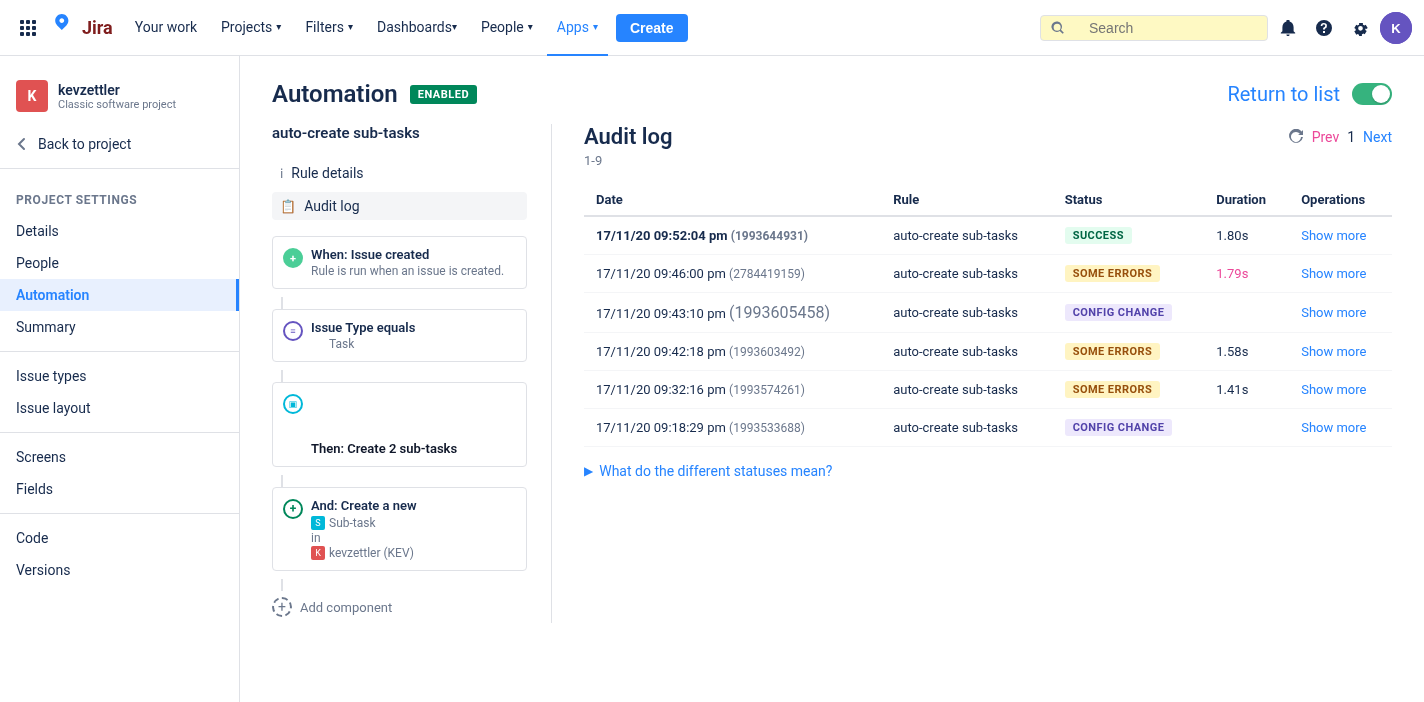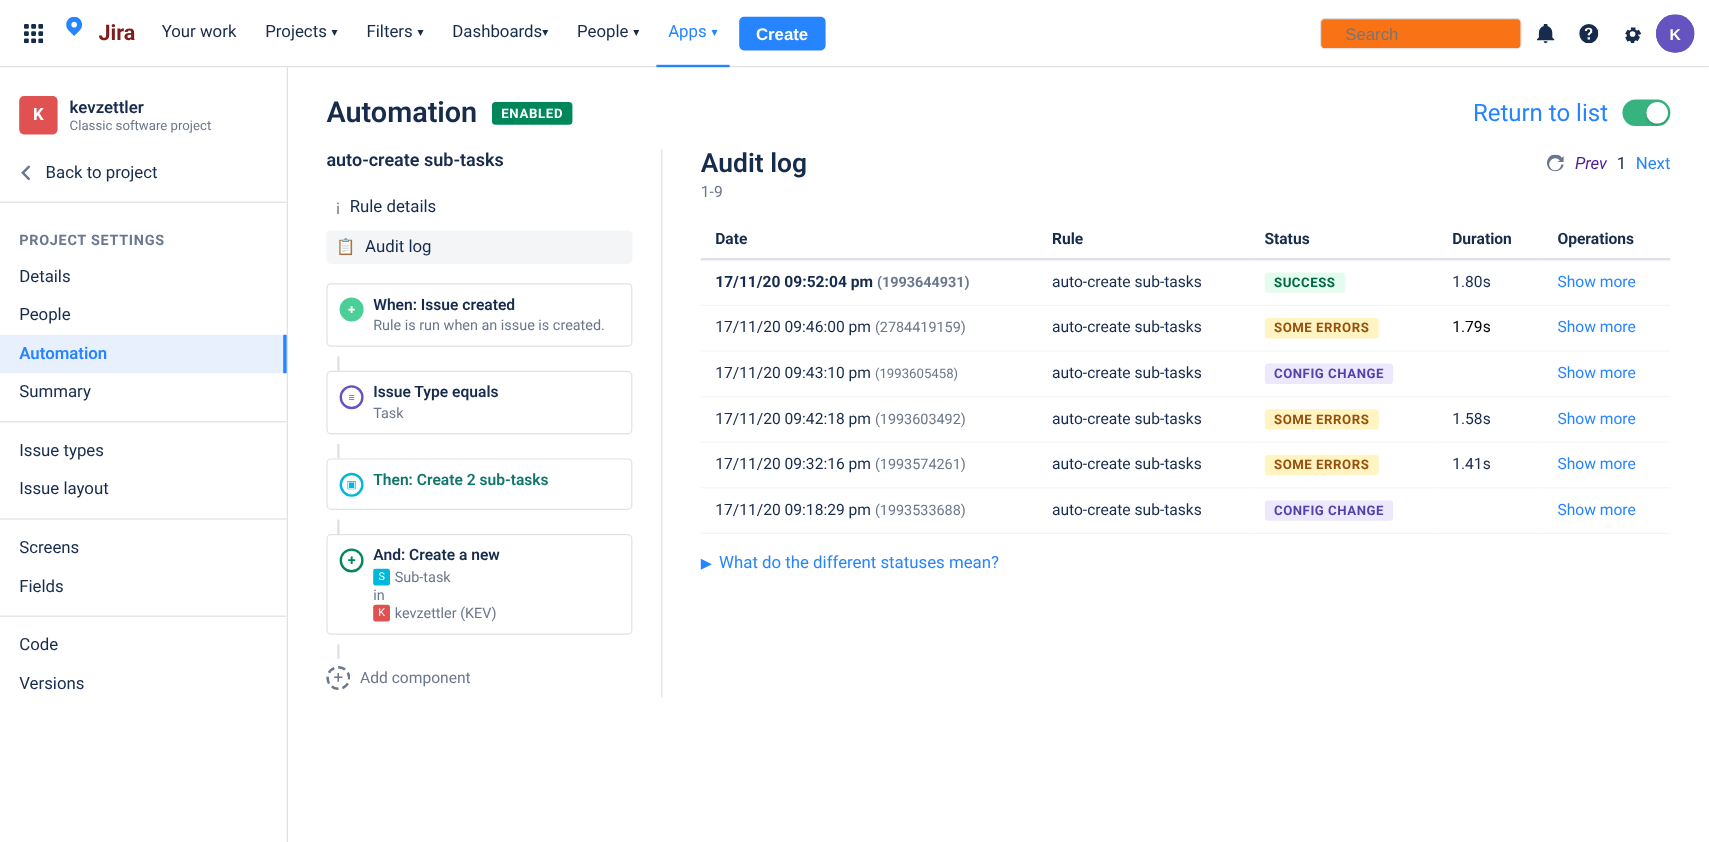--- a/index.html
+++ b/index.html
@@ -49,21 +49,21 @@
   <div style="padding:0 10px;height:56px;display:flex;align-items:center;cursor:pointer;font-size:14px;color:#172b4d;border-bottom:2px solid transparent;gap:4px;">
     <span>People</span>
     <span style="font-size:10px;">▾</span>
   </div>
   <div style="padding:0 10px;height:56px;display:flex;align-items:center;cursor:pointer;font-size:14px;color:#2684ff;border-bottom:2px solid #2684ff;gap:4px;">
     <span>Apps</span>
     <span style="font-size:10px;">▾</span>
   </div>
   <button style="background:#2684ff;color:#fff;border:none;border-radius:4px;padding:6px 14px;font-size:14px;font-weight:600;cursor:pointer;margin-left:4px;">Create</button>
   <div style="flex:1;"></div>
-  <div style="display:flex;align-items:center;background:#f97316;border:1px solid #dfe1e6;border-radius:4px;padding:4px 10px;gap:10px;width:168px;">
+  <div style="display:flex;align-items:center;background:#fef9c3;border:1px solid #dfe1e6;border-radius:4px;padding:4px 10px;gap:24px;width:228px;">
     <svg width="14" height="14" viewBox="0 0 16 16" fill="#6b778c">
         <path d="M11.4 10l3.3 3.3-1.4 1.4L10 11.4A6 6 0 1 1 11.4 10zM7 11A4 4 0 1 0 7 3a4 4 0 0 0 0 8z"></path>
       </svg>
     <input type="text" style="border: none; background: transparent; outline: none; font-size: 14px; color: rgb(23, 43, 77); width: 140px;" placeholder="Search">
   </div>
   <button style="width:32px;height:32px;border-radius:50%;display:flex;align-items:center;justify-content:center;cursor:pointer;border:none;background:transparent;font-size:16px;color:#172b4d;">
     <svg width="16" height="16" viewBox="0 0 16 16" fill="#172b4d">
         <path d="M8 16c.9 0 1.6-.7 1.6-1.6H6.4C6.4 15.3 7.1 16 8 16zm5.6-4.8V7.2C13.6 4.5 12 2.2 9.6 1.6V1c0-.9-.7-1.6-1.6-1.6S6.4.1 6.4 1v.6C4 2.2 2.4 4.5 2.4 7.2v4L.8 12.8v.8h14.4v-.8l-1.6-1.6z"></path>
       </svg>
   </button>
@@ -158,31 +158,31 @@
             </div>
           </div>
         </div>
         <div style="width:2px;background:#dfe1e6;height:12px;margin-left:9px;"></div>
 
         <div style="border:1px solid #dfe1e6;border-radius:4px;padding:10px;margin-bottom:8px;">
           <div style="display:flex;align-items:flex-start;gap:8px;">
             <div style="width:20px;height:20px;border-radius:50%;background:#fff;border:2px solid #6554c0;display:flex;align-items:center;justify-content:center;font-size:9px;color:#6554c0;font-weight:bold;flex-shrink:0;margin-top:1px;">≡</div>
             <div>
               <div style="font-size:13px;font-weight:600;color:#172b4d;">Issue Type equals</div>
-              <div style="font-size:12px;color:#6b778c;margin-top:2px;">Task</div>
+              <div style="font-size:12px;color:#6b778c;margin-top:2px;margin-left:18px;">Task</div>
             </div>
           </div>
         </div>
         <div style="width:2px;background:#dfe1e6;height:12px;margin-left:9px;"></div>
 
         <div style="border:1px solid #dfe1e6;border-radius:4px;padding:10px;margin-bottom:8px;">
           <div style="display:flex;align-items:flex-start;gap:8px;">
             <div style="width:20px;height:20px;border-radius:50%;background:#fff;border:2px solid #00b8d9;display:flex;align-items:center;justify-content:center;font-size:9px;color:#00b8d9;flex-shrink:0;margin-top:1px;">▣</div>
             <div>
-              <div style="font-size:13px;font-weight:600;color:#0f766e;">Then: Create 2 sub-tasks</div>
+              <div style="font-size:13px;font-weight:600;color:#0f172a;margin-top:48px;">Then: Create 2 sub-tasks</div>
             </div>
           </div>
         </div>
         <div style="width:2px;background:#dfe1e6;height:12px;margin-left:9px;"></div>
 
         <div style="border:1px solid #dfe1e6;border-radius:4px;padding:10px;margin-bottom:8px;">
           <div style="display:flex;align-items:flex-start;gap:8px;">
             <div style="width:20px;height:20px;border-radius:50%;background:#fff;border:2px solid #00875a;display:flex;align-items:center;justify-content:center;font-size:12px;color:#00875a;font-weight:bold;flex-shrink:0;margin-top:1px;">+</div>
             <div>
               <div style="font-size:13px;font-weight:600;color:#172b4d;">And: Create a new</div>
@@ -206,21 +206,21 @@
         </div>
       </div>
 
       <div style="flex:1;padding-left:32px;">
         <div style="display:flex;align-items:center;justify-content:space-between;margin-bottom:4px;">
           <h2 style="font-size:22px;font-weight:600;color:#172b4d;">Audit log</h2>
           <div style="display:flex;align-items:center;gap:8px;">
             <svg width="16" height="16" viewBox="0 0 16 16" fill="#6b778c" style="cursor:pointer;">
                 <path d="M13.6 2.4A7 7 0 1 0 15 8h-2a5 5 0 1 1-1.1-3.2L10 6h5V1l-1.4 1.4z"></path>
               </svg>
-            <span style="color:#4c1d95;cursor:pointer;font-size:14px;font-style:italic;">Prev</span>
+            <span style="color:#ec4899;cursor:pointer;font-size:14px;">Prev</span>
             <span style="font-size:14px;color:#172b4d;">1</span>
             <span style="color:#2684ff;cursor:pointer;font-size:14px;">Next</span>
           </div>
         </div>
         <div style="font-size:13px;color:#6b778c;margin-bottom:16px;">1-9</div>
 
         <table style="width:100%;border-collapse:collapse;">
           <thead>
             <tr>
               <th style="text-align:left;padding:8px 12px;font-size:13px;font-weight:700;color:#172b4d;border-bottom:2px solid #dfe1e6;">Date</th>
@@ -253,31 +253,31 @@
       <td style="padding:10px 12px;font-size:13px;color:#172b4d;border-bottom:1px solid #f4f5f7;vertical-align:middle;">
         <span>17/11/20 09:46:00 pm</span>
         <span style="color:#6b778c;font-size:12px;"> (2784419159)</span>
       </td>
       <td style="padding:10px 12px;font-size:13px;color:#172b4d;border-bottom:1px solid #f4f5f7;vertical-align:middle;">
         <span>auto-create sub-tasks</span>
       </td>
       <td style="padding:10px 12px;font-size:13px;border-bottom:1px solid #f4f5f7;vertical-align:middle;">
         <span style="display:inline-block;padding:2px 8px;border-radius:3px;font-size:11px;font-weight:700;text-transform:uppercase;letter-spacing:0.04em;background:#fff4c2;color:#974f0c;">SOME ERRORS</span>
       </td>
-      <td style="padding:10px 12px;font-size:13px;color:#000000;border-bottom:1px solid #f4f5f7;vertical-align:middle;">
+      <td style="padding:10px 12px;font-size:13px;color:#ec4899;border-bottom:1px solid #f4f5f7;vertical-align:middle;">
         <span>1.79s</span>
       </td>
       <td style="padding:10px 12px;font-size:13px;border-bottom:1px solid #f4f5f7;vertical-align:middle;">
         <a style="color:#2684ff;cursor:pointer;text-decoration:none;font-size:13px;">Show more</a>
       </td>
     </tr>
               <tr>
       <td style="padding:10px 12px;font-size:13px;color:#172b4d;border-bottom:1px solid #f4f5f7;vertical-align:middle;">
         <span>17/11/20 09:43:10 pm</span>
-        <span style="color:#6b778c;font-size:11px;"> (1993605458)</span>
+        <span style="color:#6b778c;font-size:16px;"> (1993605458)</span>
       </td>
       <td style="padding:10px 12px;font-size:13px;color:#172b4d;border-bottom:1px solid #f4f5f7;vertical-align:middle;">
         <span>auto-create sub-tasks</span>
       </td>
       <td style="padding:10px 12px;font-size:13px;border-bottom:1px solid #f4f5f7;vertical-align:middle;">
         <span style="display:inline-block;padding:2px 8px;border-radius:3px;font-size:11px;font-weight:700;text-transform:uppercase;letter-spacing:0.04em;background:#ede8fc;color:#5243aa;">CONFIG CHANGE</span>
       </td>
       <td style="padding:10px 12px;font-size:13px;color:#172b4d;border-bottom:1px solid #f4f5f7;vertical-align:middle;">
         <span></span>
       </td>

